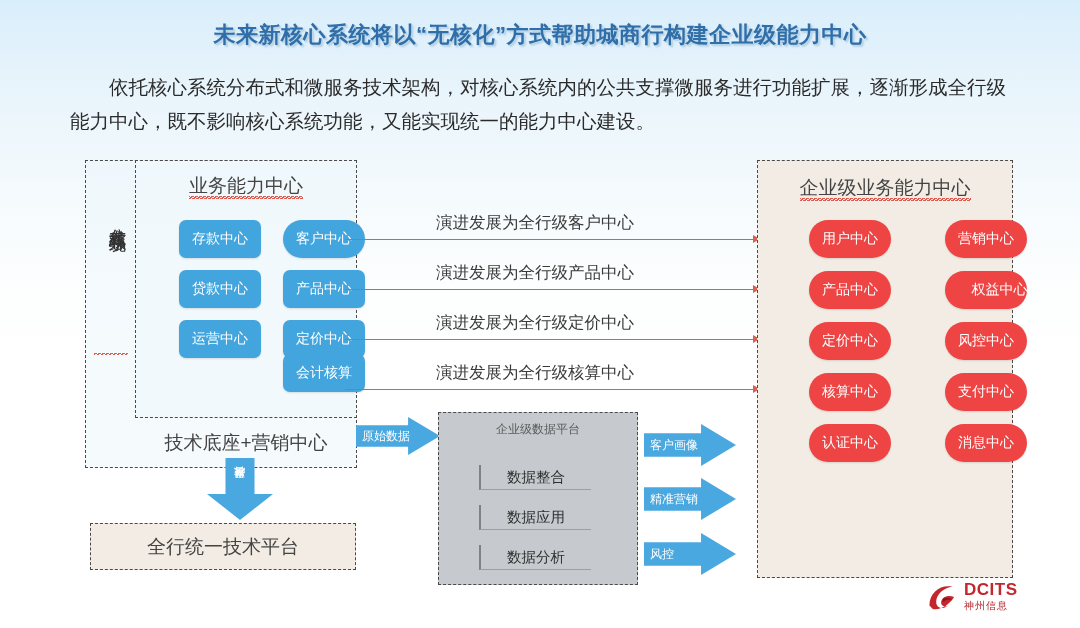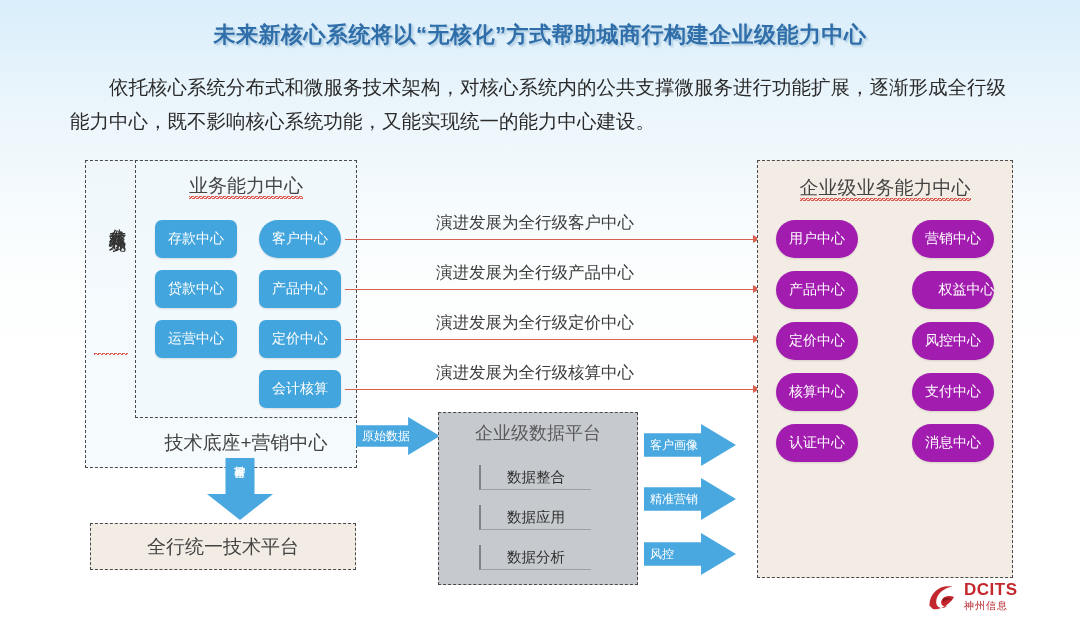--- a/index.html
+++ b/index.html
@@ -60,22 +60,22 @@
     background-repeat: repeat-x; background-size: 4px 3px; background-position: 0 100%;
   }
 
   
   .chip {
     position: absolute; width: 82px; height: 38px; border-radius: 7px;
     display: flex; align-items: center; justify-content: center;
     font-size: 14px; color: #ffffff; white-space: nowrap;
     box-shadow: 0 1px 2px rgba(0,0,0,.12);
   }
-  .chip.blue { background: #42a5dd; }
-  .chip.green { background: #a21caf; border-radius: 19px; }
+  .chip.blue { background: #42a5dd; margin-left: 24px; }
+  .chip.green { background: #ef4444; border-radius: 19px; margin-left: 33px; }
 
   
   #tech-base {
     position: absolute; left: 136px; top: 418px; width: 220px; height: 50px;
     display: flex; align-items: center; justify-content: center;
     font-size: 19px; color: #444; white-space: nowrap;
   }
 
   
   .redline { position: absolute; height: 0; border-top: 1.3px solid #d9604f; }
@@ -96,21 +96,21 @@
   }
   #ent-title { left: 0; top: 14px; font-size: 19px; }
 
   
   #data-platform {
     left: 438px; top: 412px; width: 200px; height: 173px;
     background: #c6cace;
   }
   #dp-title {
     position: absolute; left: 0; top: 8px; width: 100%; text-align: center;
-    font-size: 18px; color: #5a5a5a; white-space: nowrap;
+    font-size: 12px; color: #5a5a5a; white-space: nowrap;
   }
   .dp-item {
     position: absolute; left: 40px; width: 112px; height: 25px;
     border-left: 2px solid #7d8387; border-bottom: 1.5px solid #9aa0a4;
     display: flex; align-items: center; justify-content: center;
     font-size: 14.5px; color: #2f2f2f; white-space: nowrap;
   }
 
   
   .barrow {
@@ -170,21 +170,21 @@
   </div>
   <div class="vlabel squiggle">分布式核心系统</div>
 
   <div class="chip blue" style="left:155px; top:220px;">存款中心</div>
   <div class="chip blue" style="left:155px; top:270px;">贷款中心</div>
   <div class="chip blue" style="left:155px; top:320px;">运营中心</div>
 
   <div class="chip blue" style="left:259px; top:220px;border-radius:19px;">客户中心</div>
   <div class="chip blue" style="left:259px; top:270px;">产品中心</div>
   <div class="chip blue" style="left:259px; top:320px;">定价中心</div>
-  <div class="chip blue" style="left:259px; top:370px;border-radius:7px;">会计核算</div>
+  <div class="chip blue" style="left:259px; top:354px;border-radius:7px;">会计核算</div>
 
   <div id="tech-base">技术底座+营销中心</div>
 
   <div class="arrow-label" style="left:436px; top:212px;">演进发展为全行级客户中心</div>
   <div class="redline" style="left:345px; top:239px; width:409px;"></div>
   <div class="redhead" style="left:753px; top:235px;"></div>
 
   <div class="arrow-label" style="left:436px; top:262px;">演进发展为全行级产品中心</div>
   <div class="redline" style="left:345px; top:289px; width:409px;"></div>
   <div class="redhead" style="left:753px; top:285px;"></div>

